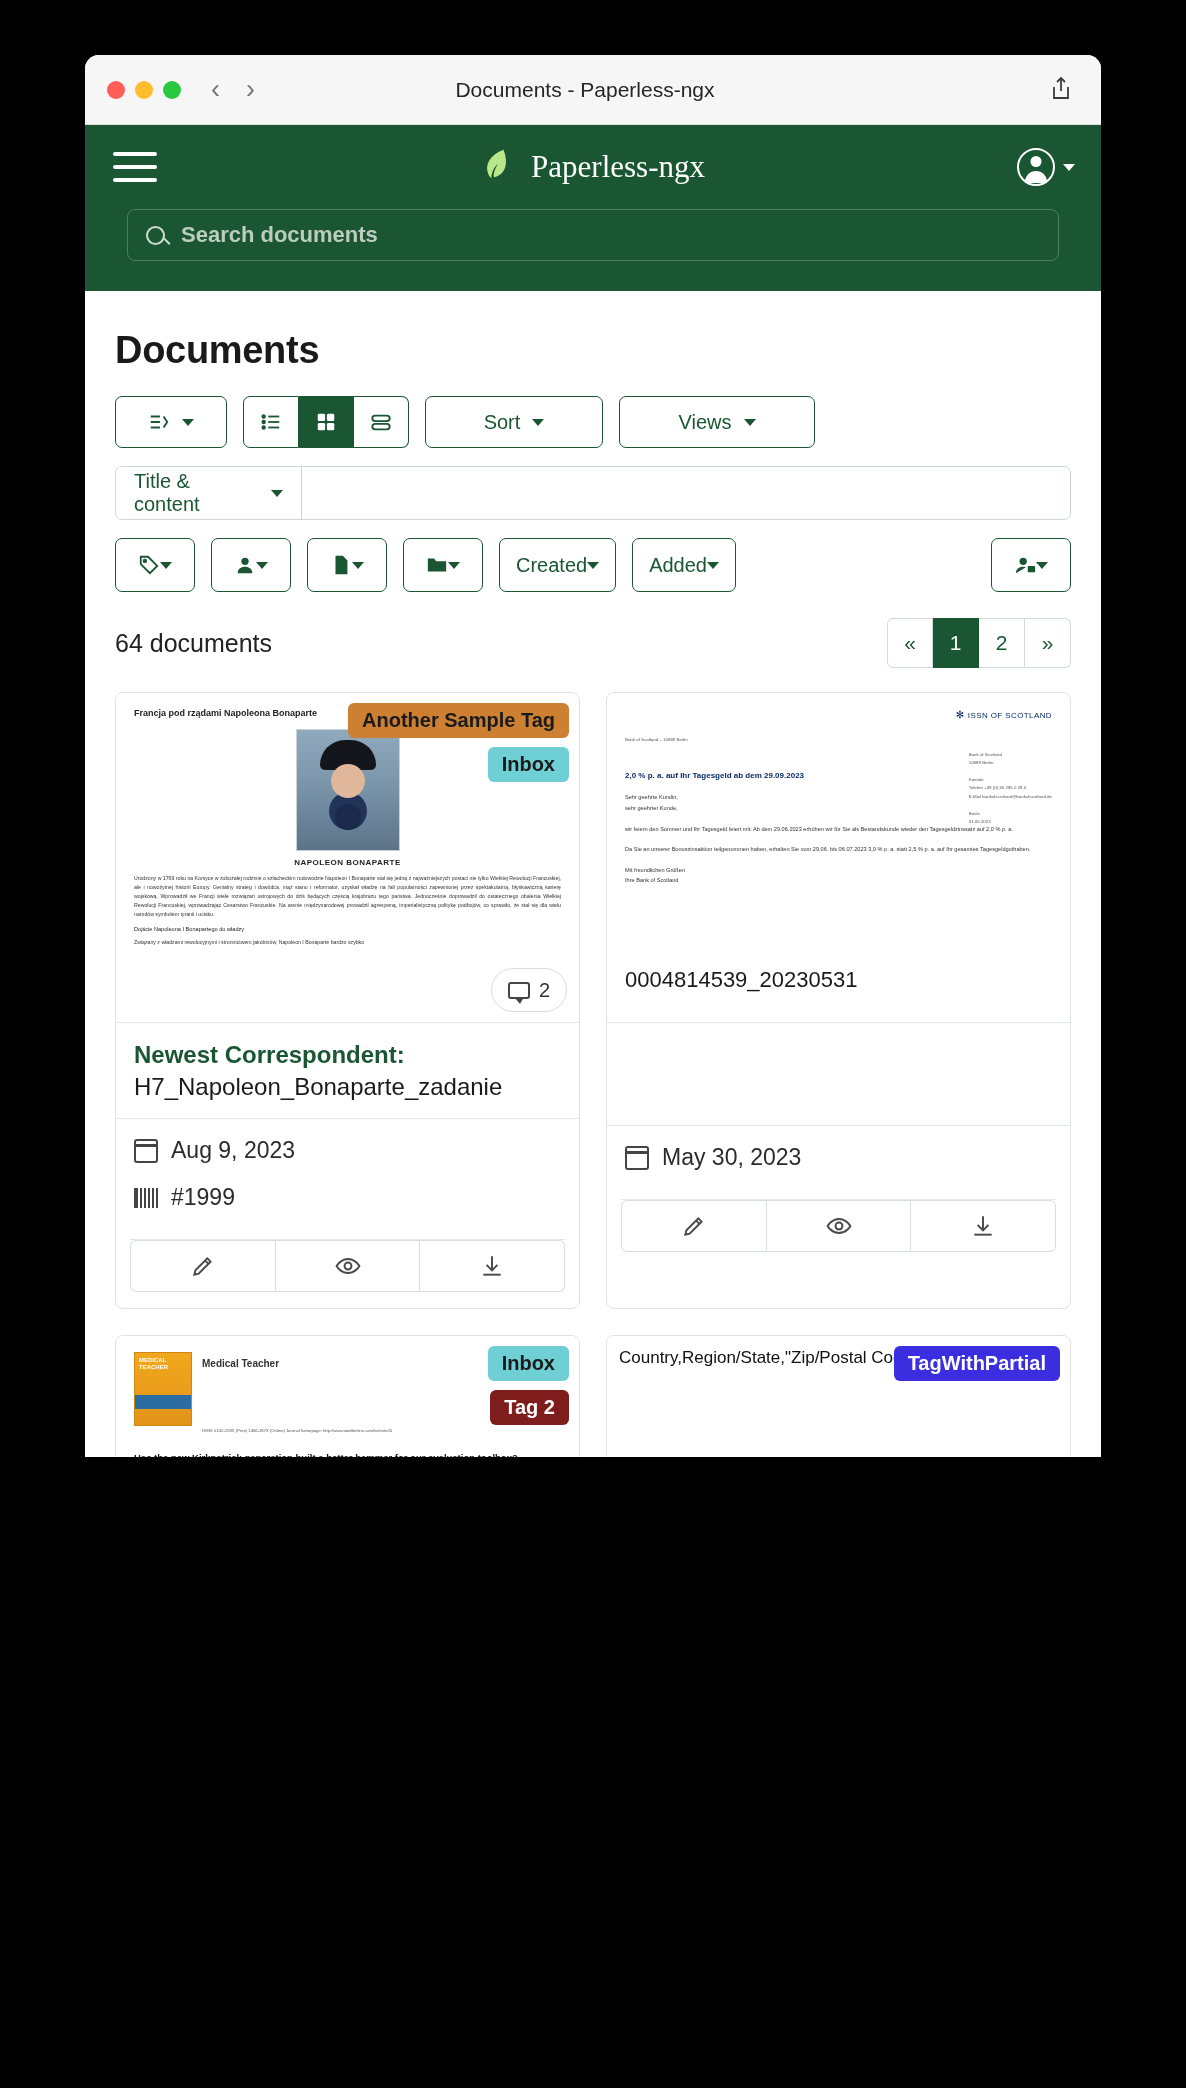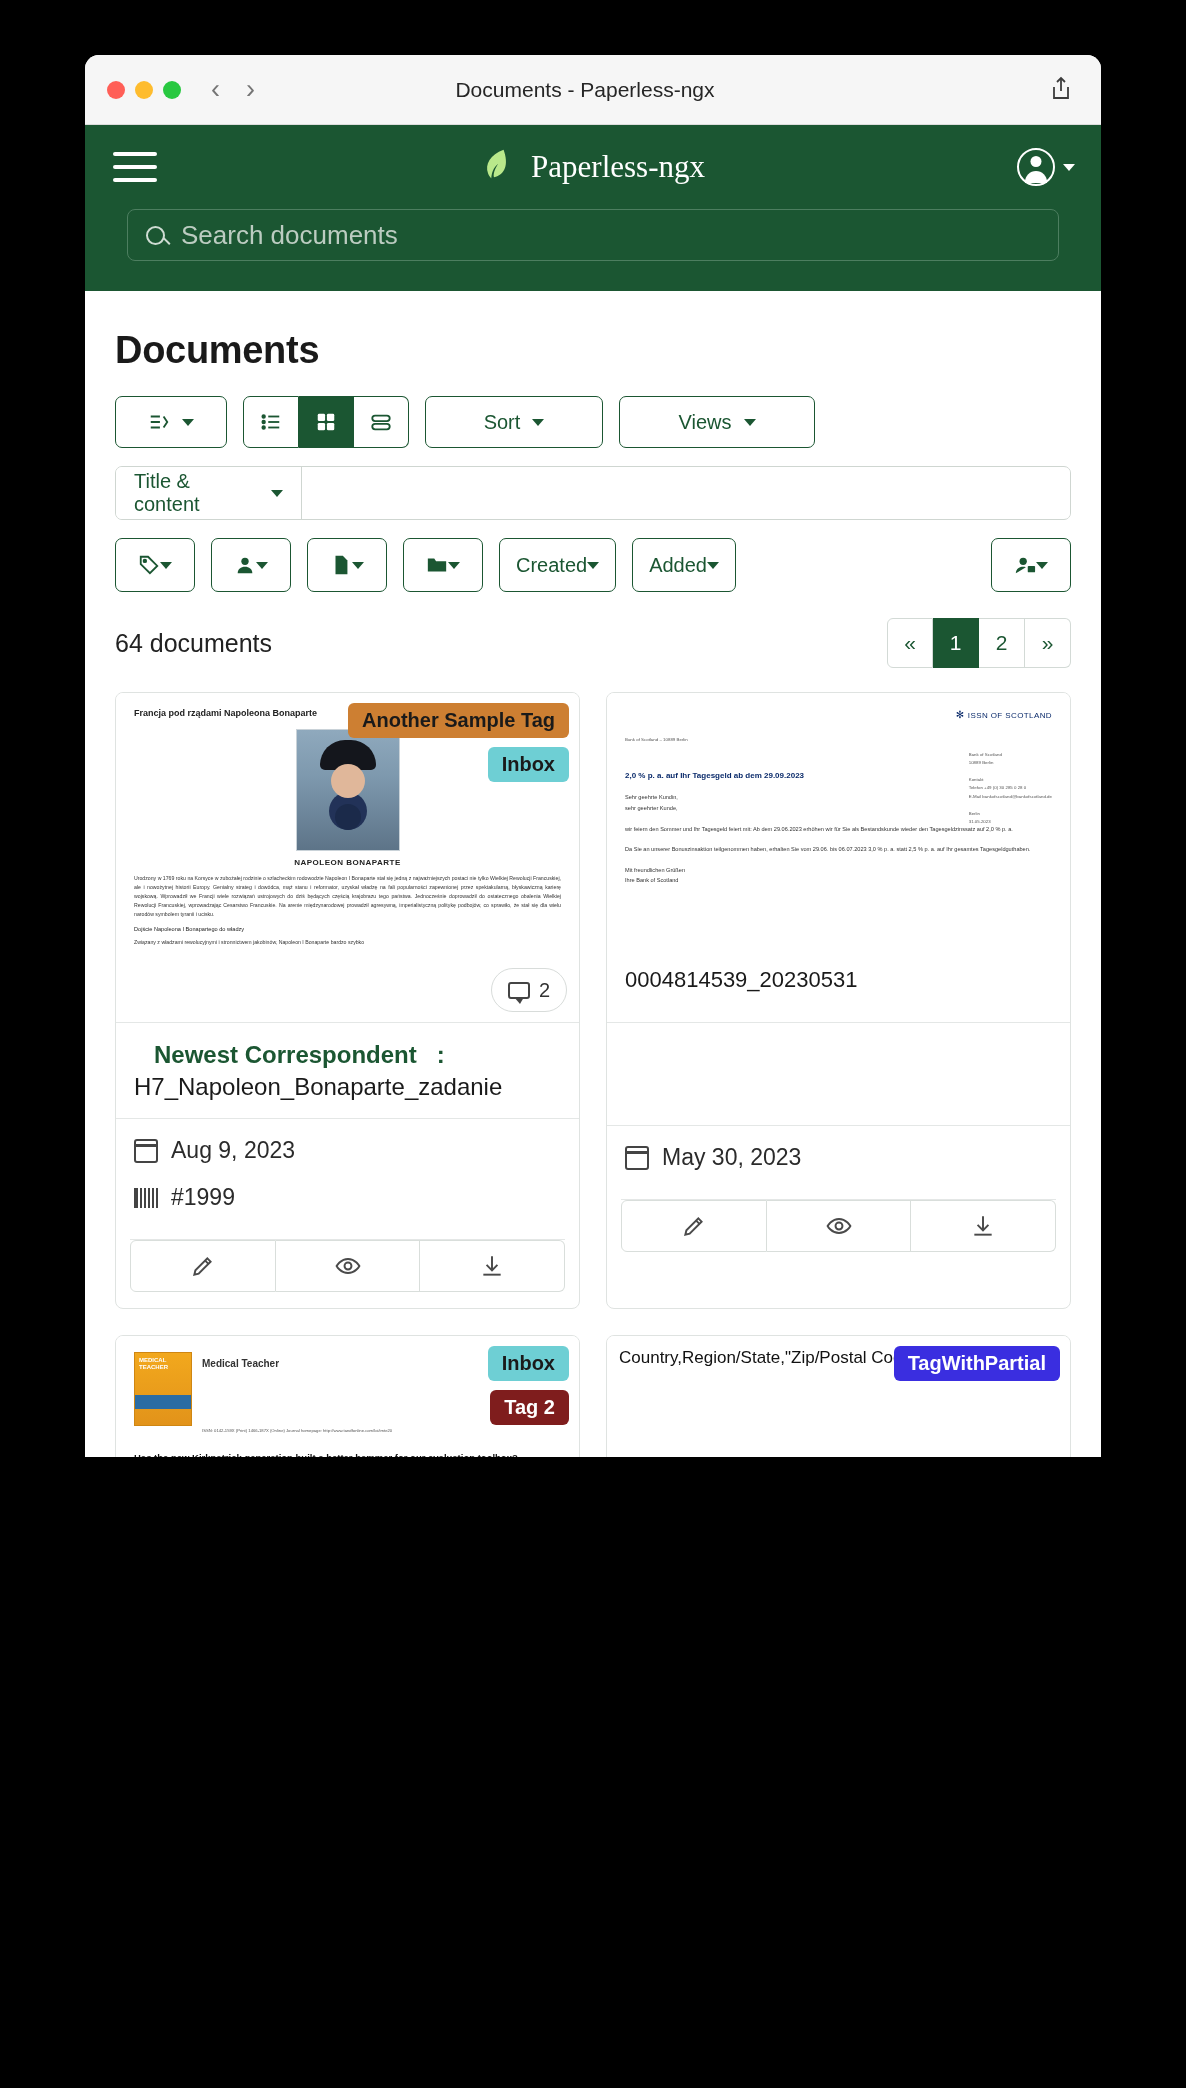--- a/index.html
+++ b/index.html
@@ -143,23 +143,24 @@
     content: ""; position: absolute;
     width: 9px; height: 2.4px; background: #cfdcd3;
     transform: rotate(45deg);
     right: -8px; bottom: 0px;
   }
   .searchbox input {
     background: transparent;
     border: none;
     outline: none;
     color: #e6efe9;
-    font-size: 26px;
+    font-size: 22px;
     font-family: "Liberation Sans", sans-serif;
     width: 100%;
+    font-weight: bold;
   }
   .searchbox input::placeholder { color: #bcccc1; }
   
   .content { padding: 28px 30px 0 30px; background: #fff; }
   .page-title {
     font-size: 38px;
     font-weight: bold;
     color: #1a1a1a;
     margin: 10px 0 24px 0;
     letter-spacing: -0.3px;
@@ -326,21 +327,21 @@
     border-top: 7px solid #444;
   }
   .card-title {
     padding: 16px 18px;
     font-size: 24px;
     line-height: 1.32;
     color: #1a1a1a;
     border-bottom: 1px solid #e4e7e6;
     min-height: 60px;
   }
-  .card-title .corr { color: #1b5632; font-weight: bold; margin-left: 20px; }
+  .card-title .corr { color: #1b5632; font-weight: bold; }
   .meta-row {
     display: flex;
     align-items: center;
     gap: 13px;
     padding: 10px 18px;
     font-size: 23px;
     color: #2b2b2b;
   }
   .meta-wrap { padding: 8px 0 10px 0; }
   .card-actions {

